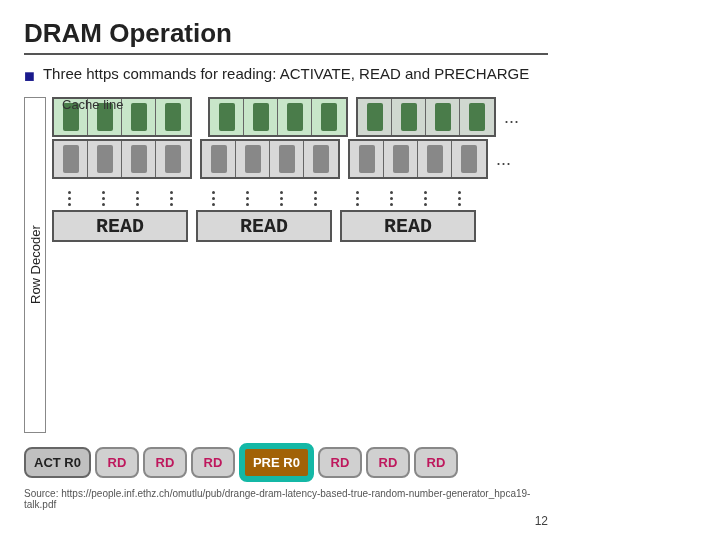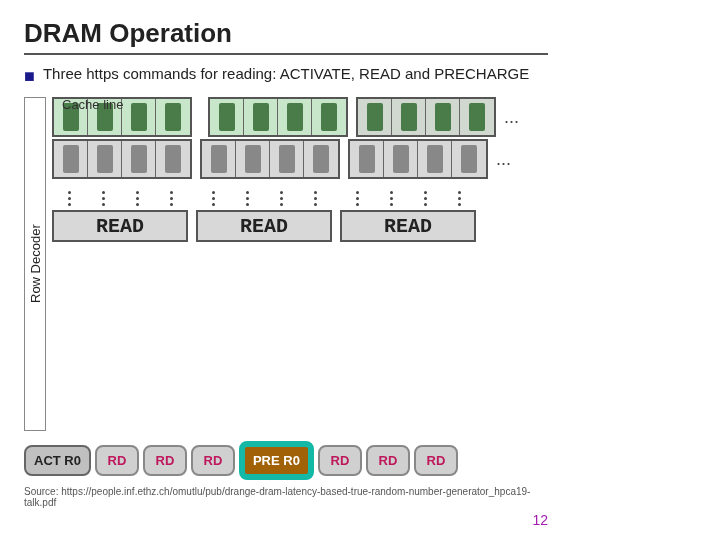--- a/index.html
+++ b/index.html
@@ -209,22 +209,22 @@
     }
 
     .source-text {
       font-size: 10px;
       color: #555;
       text-align: left;
       margin-top: 2px;
     }
 
     .page-num {
-      font-size: 14px;
-      color: #a21caf;
+      font-size: 12px;
+      color: #404040;
       text-align: right;
       margin-top: 4px;
     }
   </style>
 </head>
 <body>
 
 <div class="page">
   <div class="title">DRAM Operation</div>
 

